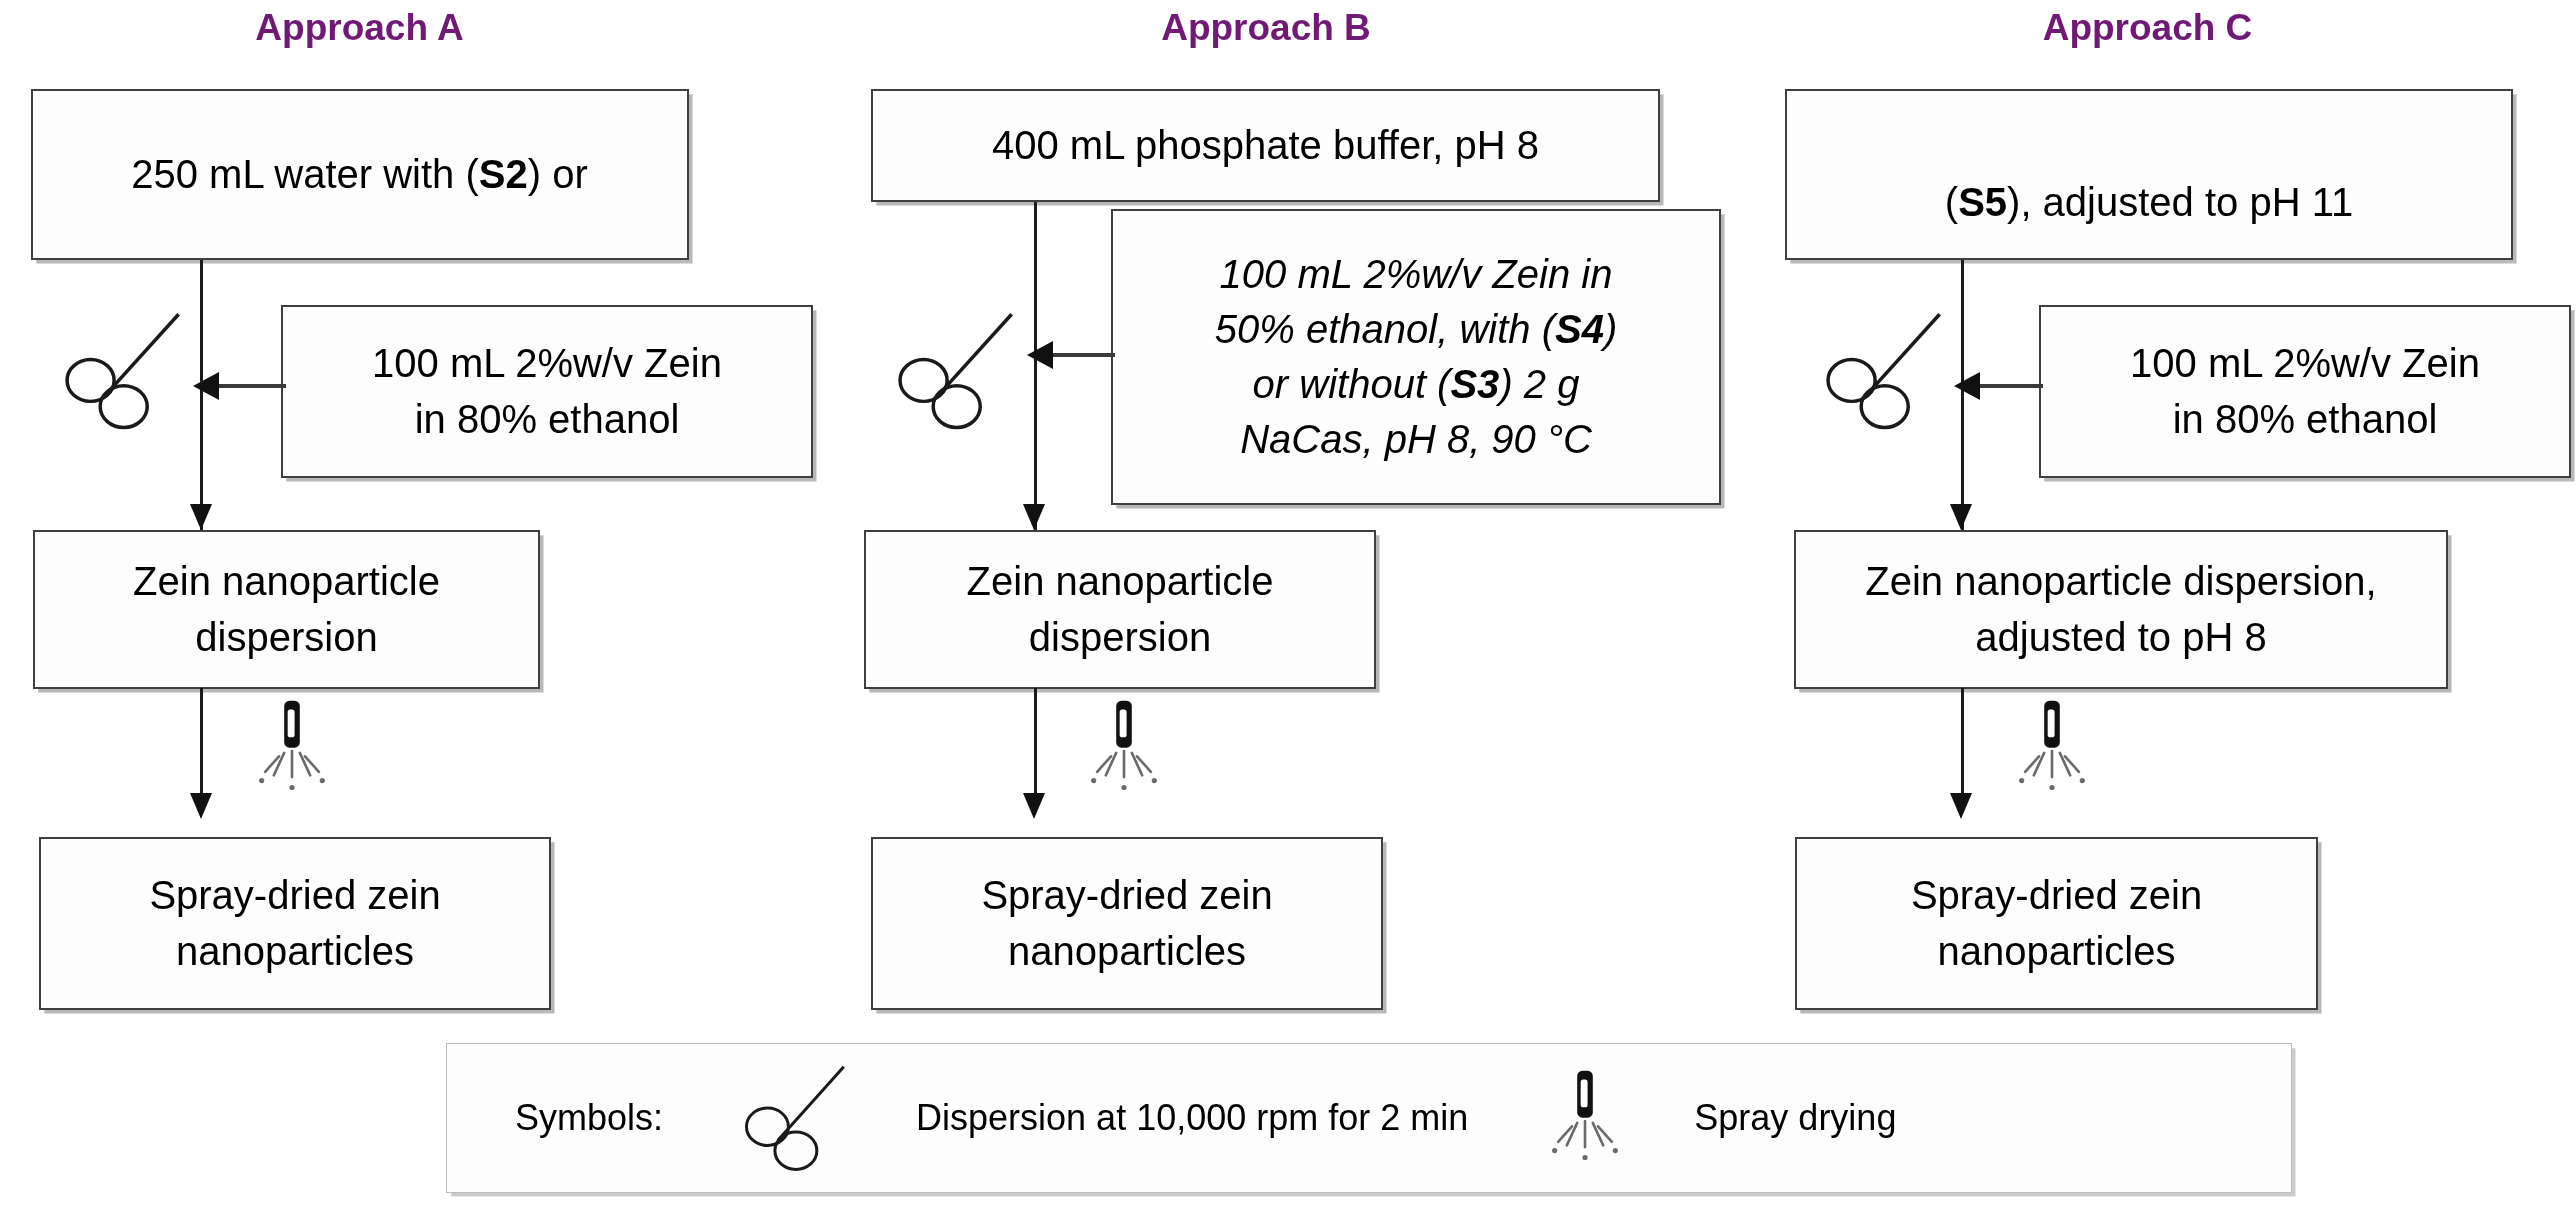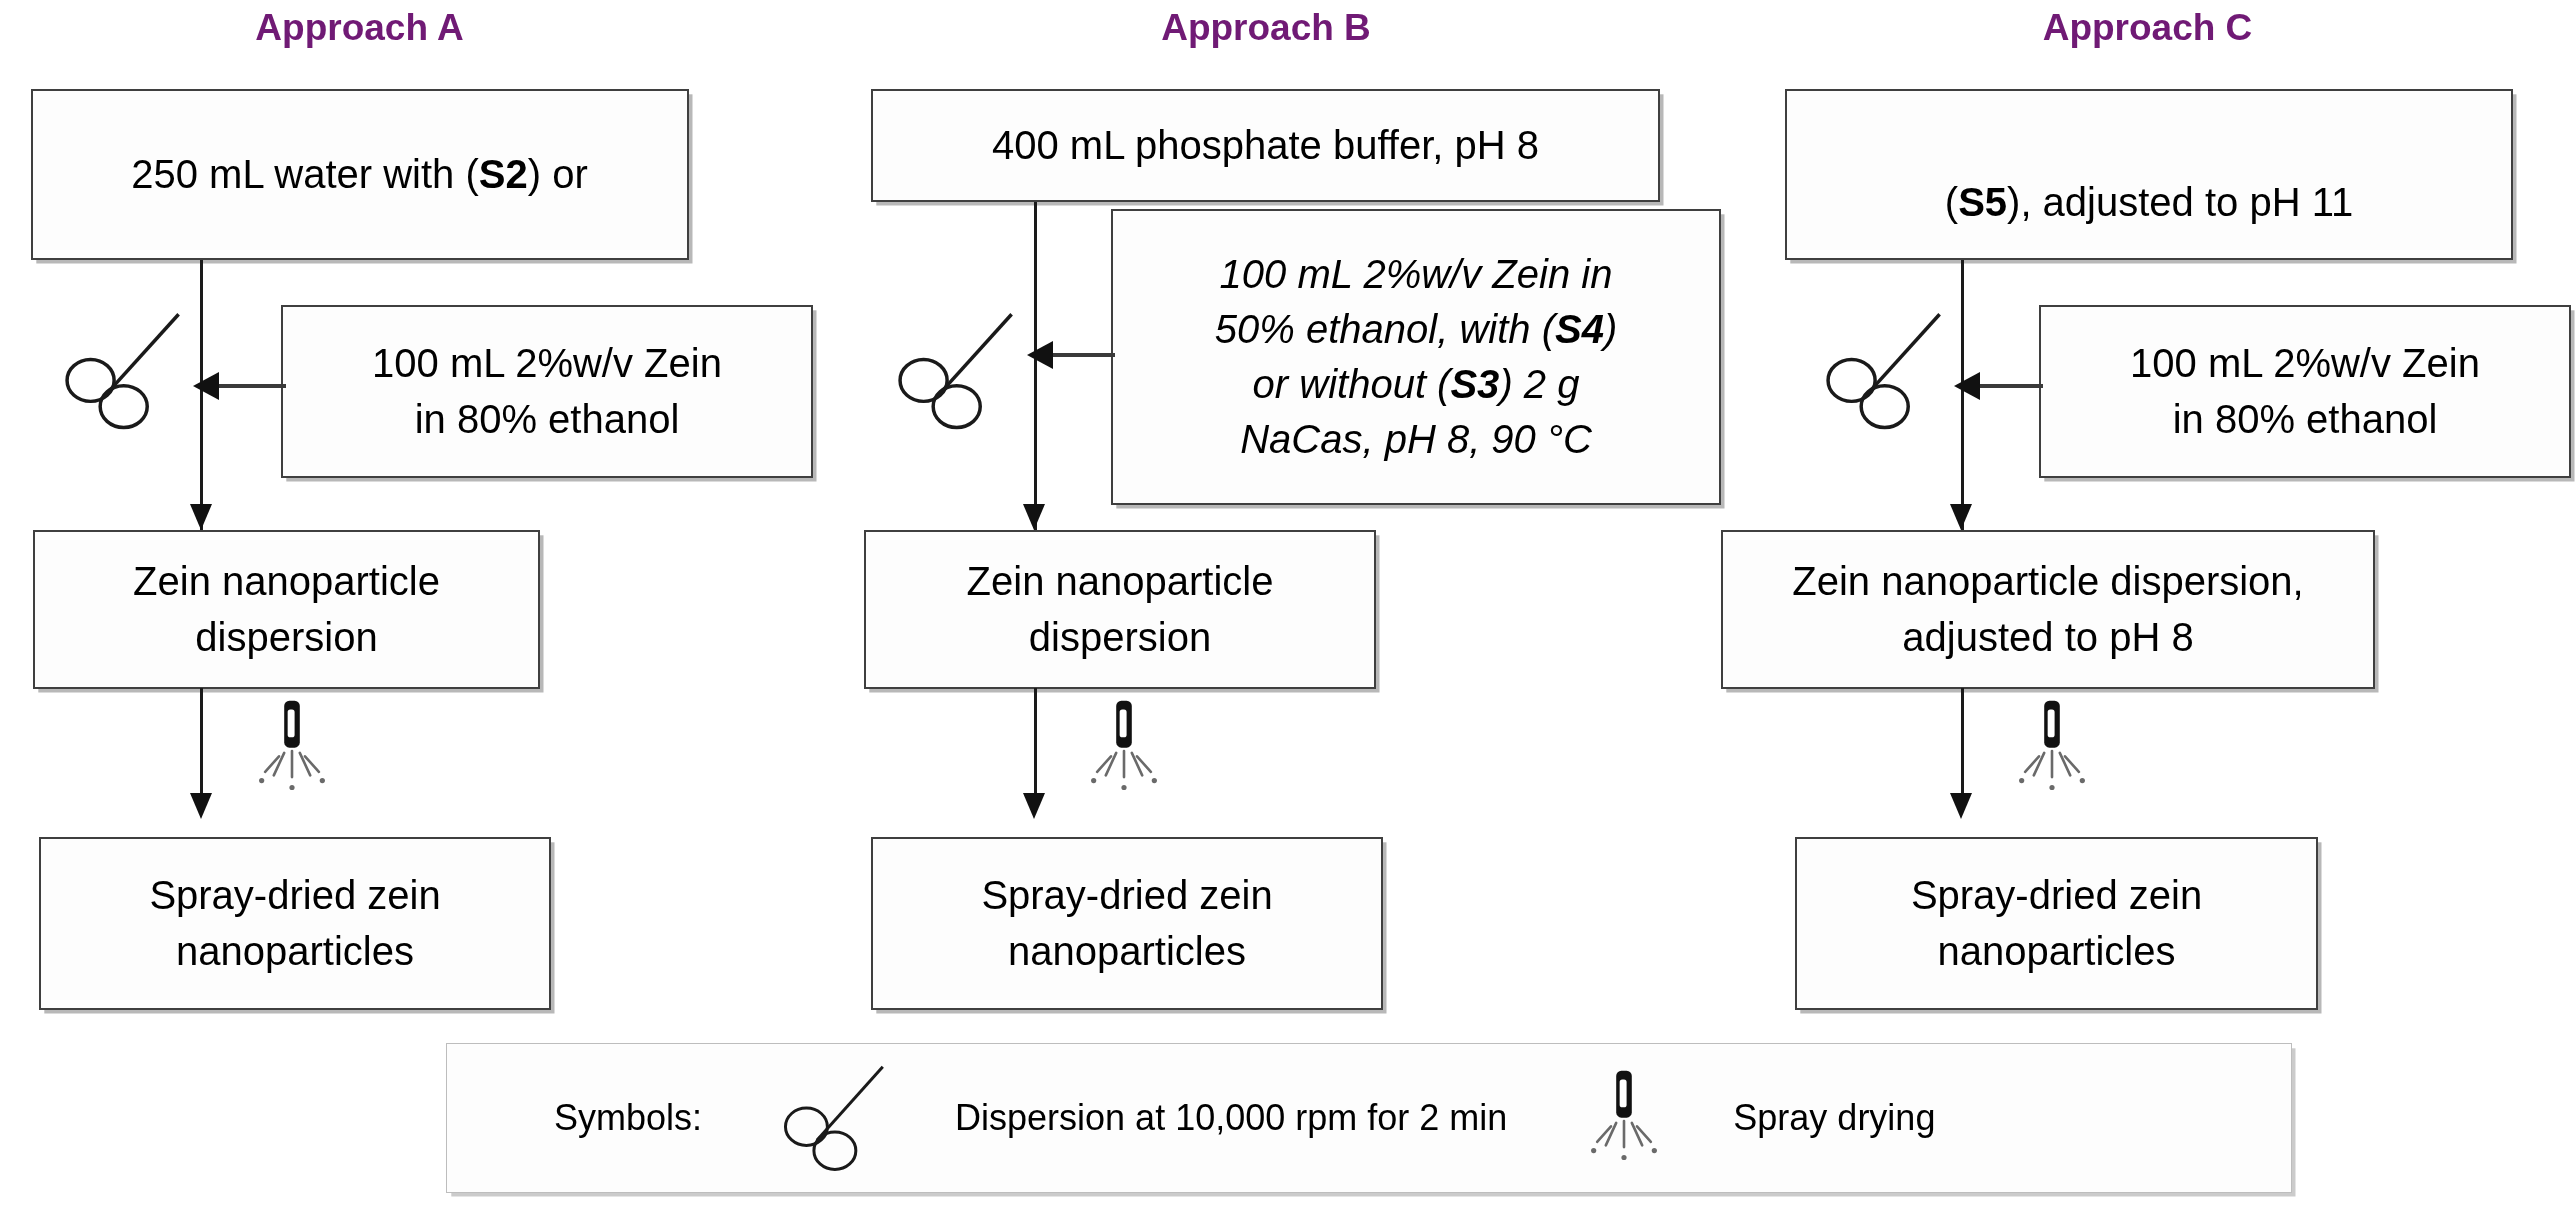--- a/index.html
+++ b/index.html
@@ -234,21 +234,21 @@
 
   <div class="fbox" style="left:2039px; top:305px; width:532px; height:173px;">
     <div class="txt">
       <span>100 mL 2%w/v Zein</span><br>
       <span>in 80% ethanol</span>
     </div>
   </div>
   <div class="hline" style="left:1978px; top:384px; width:65px;"></div>
   <div class="arrow-left" style="left:1954px; top:372px;"></div>
 
-  <div class="fbox" style="left:1721px; top:530px; width:654px; height:159px;">
+  <div class="fbox" style="left:1794px; top:530px; width:654px; height:159px;">
     <div class="txt">
       <span>Zein nanoparticle dispersion,</span><br>
       <span>adjusted to pH 8</span>
     </div>
   </div>
 
   <div class="vline" style="left:1961px; top:688px; height:122px;"></div>
   <div class="arrow-down" style="left:1950px; top:793px;"></div>
 
   <svg class="icon-svg" style="left:2013px; top:697px;" width="78" height="103" viewBox="0 0 90 118">
@@ -268,21 +268,21 @@
 
   <div class="fbox" style="left:1795px; top:837px; width:523px; height:173px;">
     <div class="txt">
       <span>Spray-dried zein</span><br>
       <span>nanoparticles</span>
     </div>
   </div>
 
   <div class="legend" style="left:446px; top:1043px; width:1846px; height:150px;">
 
-    <div class="legend-label" style="margin-left:107px;">Symbols:</div>
+    <div class="legend-label" style="margin-left:68px;">Symbols:</div>
 
     <svg style="margin-left:70px;" width="131" height="113" viewBox="0 0 175 150">
       <line x1="148" y1="6" x2="60" y2="104" stroke="#1a1a1a" stroke-width="4"></line>
       <ellipse cx="46" cy="86" rx="28" ry="25" fill="none" stroke="#1a1a1a" stroke-width="4"></ellipse>
       <ellipse cx="84" cy="118" rx="28" ry="25" fill="none" stroke="#1a1a1a" stroke-width="4"></ellipse>
     </svg>
 
     <div class="legend-label" style="margin-left:52px;">Dispersion at 10,000 rpm for 2 min</div>
 
     <svg style="margin-left:78px;" width="78" height="103" viewBox="0 0 90 118">

